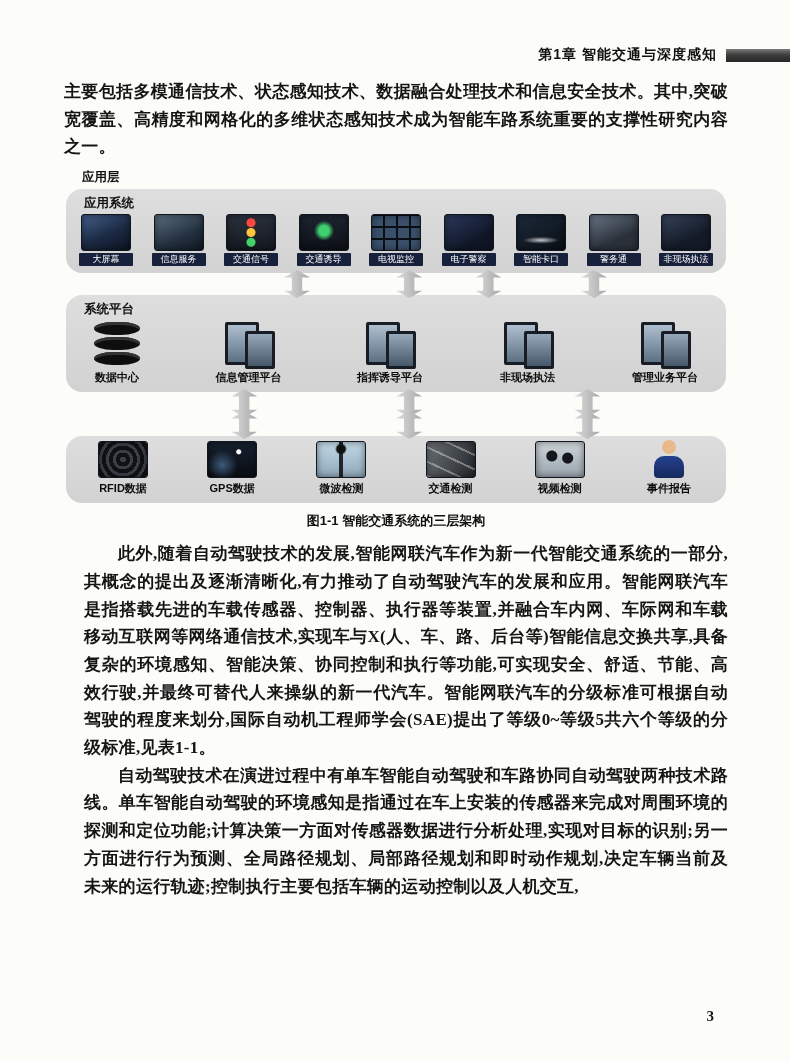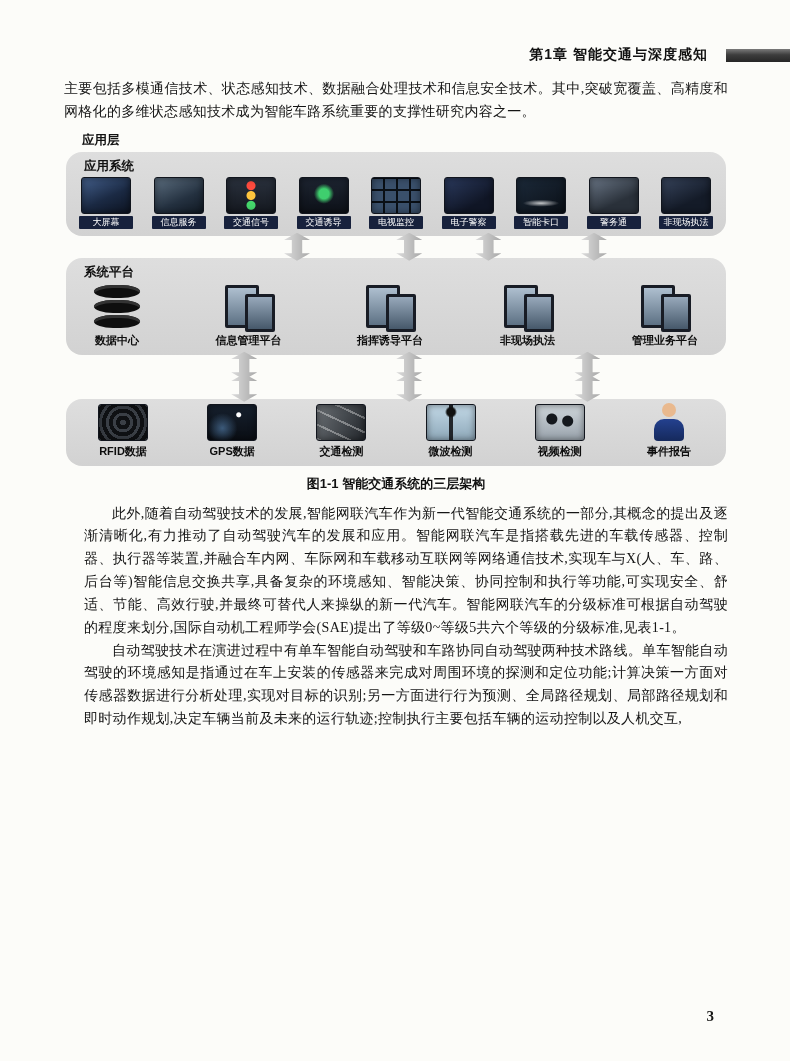--- a/index.html
+++ b/index.html
@@ -4,34 +4,34 @@
 <style>
   * { margin:0; padding:0; box-sizing:border-box; }
   html,body { background:#e8e8e4; }
   .page {
     position:relative; width:790px; height:1061px; margin:0 auto;
     background:#fcfcf9; overflow:hidden; color:#151515;
     font-family:"Liberation Serif", serif;
   }
   
   .chapter-header {
-    position:absolute; top:46px; right:0; display:flex; align-items:center; gap:18px;
+    position:absolute; top:46px; right:0; display:flex; align-items:center; gap:9px;
   }
   .chapter-title {
     font-family:"Liberation Sans", sans-serif; font-weight:700; font-size:14px; color:#111;
     letter-spacing:1px;
   }
   .header-bar {
     width:64px; height:13px;
     background:linear-gradient(180deg,#7a7a7a 0%,#3d3d3d 45%,#262626 100%);
   }
   
   .content { position:absolute; top:78px; left:64px; width:664px; }
   .body-text {
-    font-size:14px; line-height:1.63; text-align:justify; font-weight:400;
+    font-size:17px; line-height:1.63; text-align:justify; font-weight:700;
     letter-spacing:.3px;
   }
   .indent { text-indent:2em;margin-left:20px; }
   
   .figure { margin:8px 2px 4px; font-family:"Liberation Sans", sans-serif; }
   .layer-label {
     font-weight:700; font-size:12.5px; color:#111; margin:8px 0 3px 16px;
   }
   .band {
     background:linear-gradient(180deg,#dedede,#d2d2d2);
@@ -260,26 +260,26 @@
         <div class="perception-row">
           <div class="per-item">
             <div class="thumb p1"></div>
             <div class="per-label">RFID数据</div>
           </div>
           <div class="per-item">
             <div class="thumb p2"></div>
             <div class="per-label">GPS数据</div>
           </div>
           <div class="per-item">
+            <div class="thumb p4"></div>
+            <div class="per-label">微波检测</div>
+          </div>
+          <div class="per-item">
             <div class="thumb p3"></div>
             <div class="per-label">交通检测</div>
-          </div>
-          <div class="per-item">
-            <div class="thumb p4"></div>
-            <div class="per-label">微波检测</div>
           </div>
           <div class="per-item">
             <div class="thumb p5"></div>
             <div class="per-label">视频检测</div>
           </div>
           <div class="per-item">
             <div class="person-icon"></div>
             <div class="per-label">事件报告</div>
           </div>
         </div>

